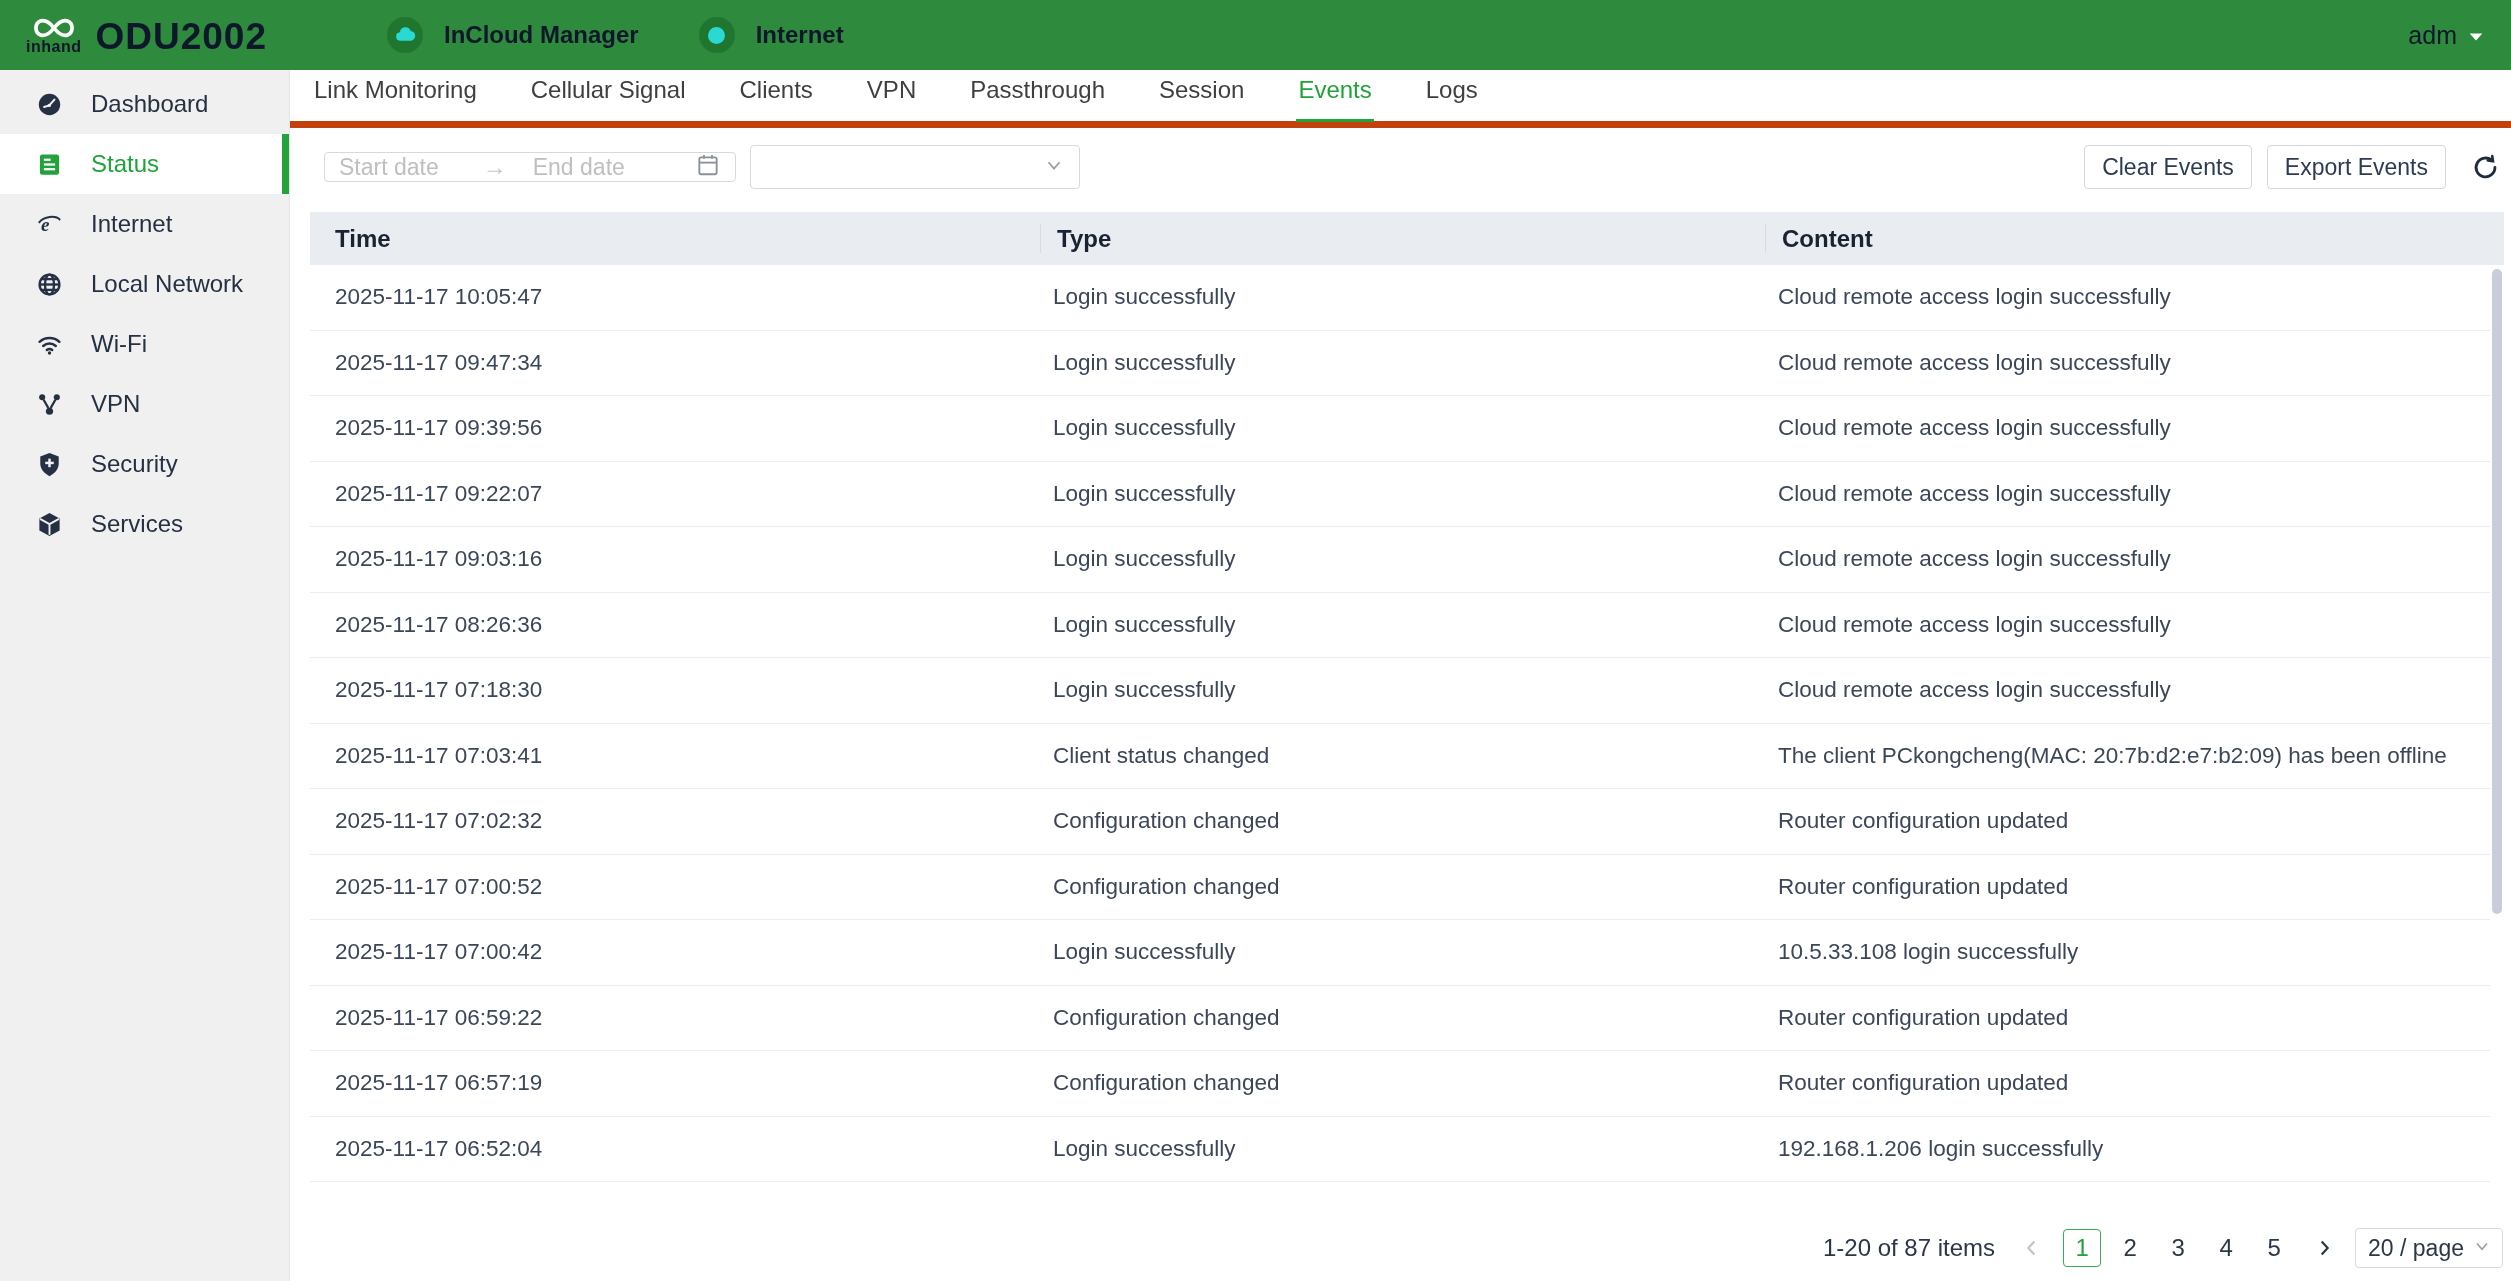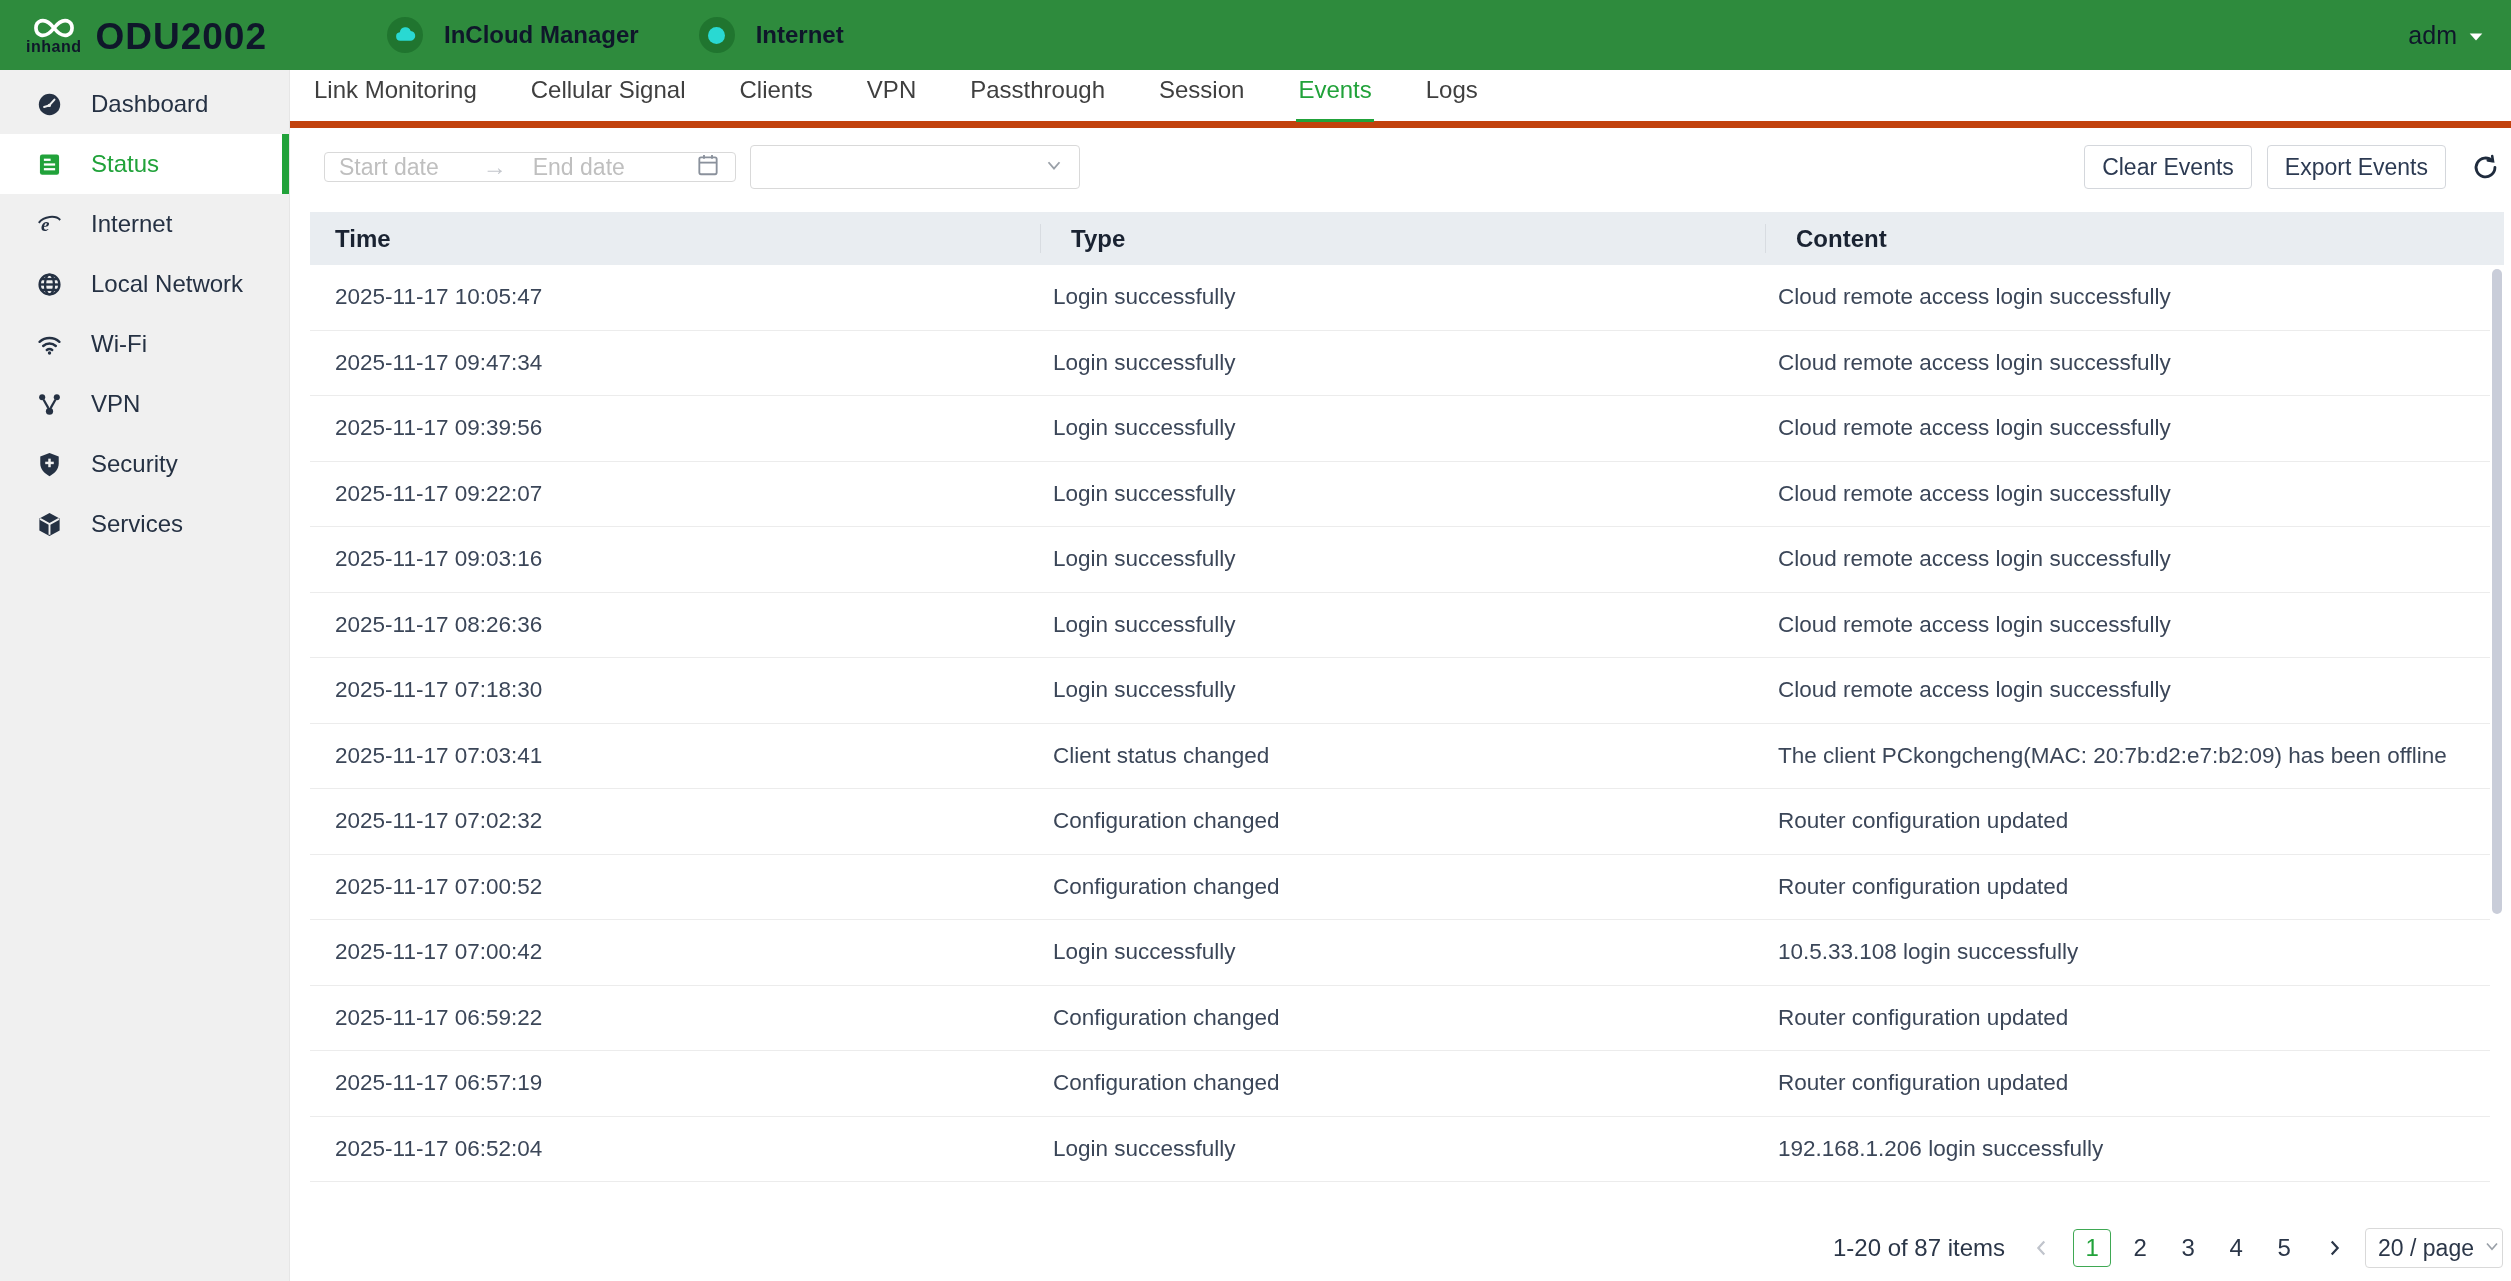--- a/index.html
+++ b/index.html
@@ -57,38 +57,38 @@
   .select-box{width:330px;height:44px;border:1px solid #d9d9d9;border-radius:4px;margin-left:14px;display:flex;align-items:center;justify-content:space-between;padding:0 14px;background:#fff;cursor:pointer;}
   .select-box .val{font-size:23px;color:#333;}
   .tool-spacer{flex:1;}
   .btn{height:44px;border:1px solid #d4d7dc;border-radius:4px;background:#fff;font-size:23px;color:#2c3a52;padding:0 17px;margin-left:15px;cursor:pointer;font-family:inherit;white-space:nowrap;}
   .refresh{margin-left:24px;color:#1f2b3d;cursor:pointer;display:flex;align-items:center;}
 
   
   .table-wrap{margin:23px 7px 0 20px;position:relative;}
   .thead{display:grid;grid-template-columns:730px 725px 1fr;background:var(--table-header-bg);height:53px;align-items:center;}
   .th{font-size:24px;font-weight:700;color:#1a2332;padding-left:25px;position:relative;height:100%;display:flex;align-items:center;}
-  .th + .th{padding-left:31px;}
+  .th + .th{padding-left:17px;}
   .th + .th::before{content:"";position:absolute;left:0;top:12px;bottom:12px;width:1px;background:#d8dce1;}
   .tbody{position:relative;padding-right:14px;}
   .trow{display:grid;grid-template-columns:730px 725px 1fr;height:65.5px;align-items:center;border-bottom:1px solid var(--border-light);}
   .td{font-size:22.5px;color:var(--cell-text);padding-left:25px;white-space:nowrap;overflow:hidden;text-overflow:ellipsis;}
   .td + .td{padding-left:13px;}
   .vscroll{position:absolute;top:0;right:0;width:14px;bottom:0;}
   .vscroll .thumb{position:absolute;top:4px;right:2px;width:10px;height:645px;border-radius:5px;background:#c9cdd9;}
 
   
   .pager{display:flex;align-items:center;justify-content:flex-end;gap:20px;margin:46px 8px 0 0;height:40px;}
   .pager .summary{font-size:24px;color:#2b3648;margin-right:6px;}
   .pg-chevron{display:flex;align-items:center;cursor:pointer;}
   .pg-chevron.disabled{color:#c0c4cc;cursor:default;}
   .pg-chevron.enabled{color:#2b3648;}
   .pg-num{min-width:38px;height:38px;display:flex;align-items:center;justify-content:center;font-size:24px;color:#2b3648;cursor:pointer;border-radius:4px;}
   .pg-num.active{border:1px solid #3fa854;color:var(--accent-green);}
-  .page-size{height:40px;border:1px solid #d9d9d9;border-radius:4px;display:flex;align-items:center;gap:8px;padding:0 0 0 12px;font-size:23px;color:#2b3648;background:#fff;cursor:pointer;}
+  .page-size{height:40px;border:1px solid #d9d9d9;border-radius:4px;display:flex;align-items:center;gap:8px;padding:0 10px 0 12px;font-size:23px;color:#2b3648;background:#fff;cursor:pointer;}
 </style>
 </head>
 <body>
 
 <div class="app">
 
   <header class="topbar">
     <div class="logo">
       <div class="logo-mark">
         <span class="logo-knot">

